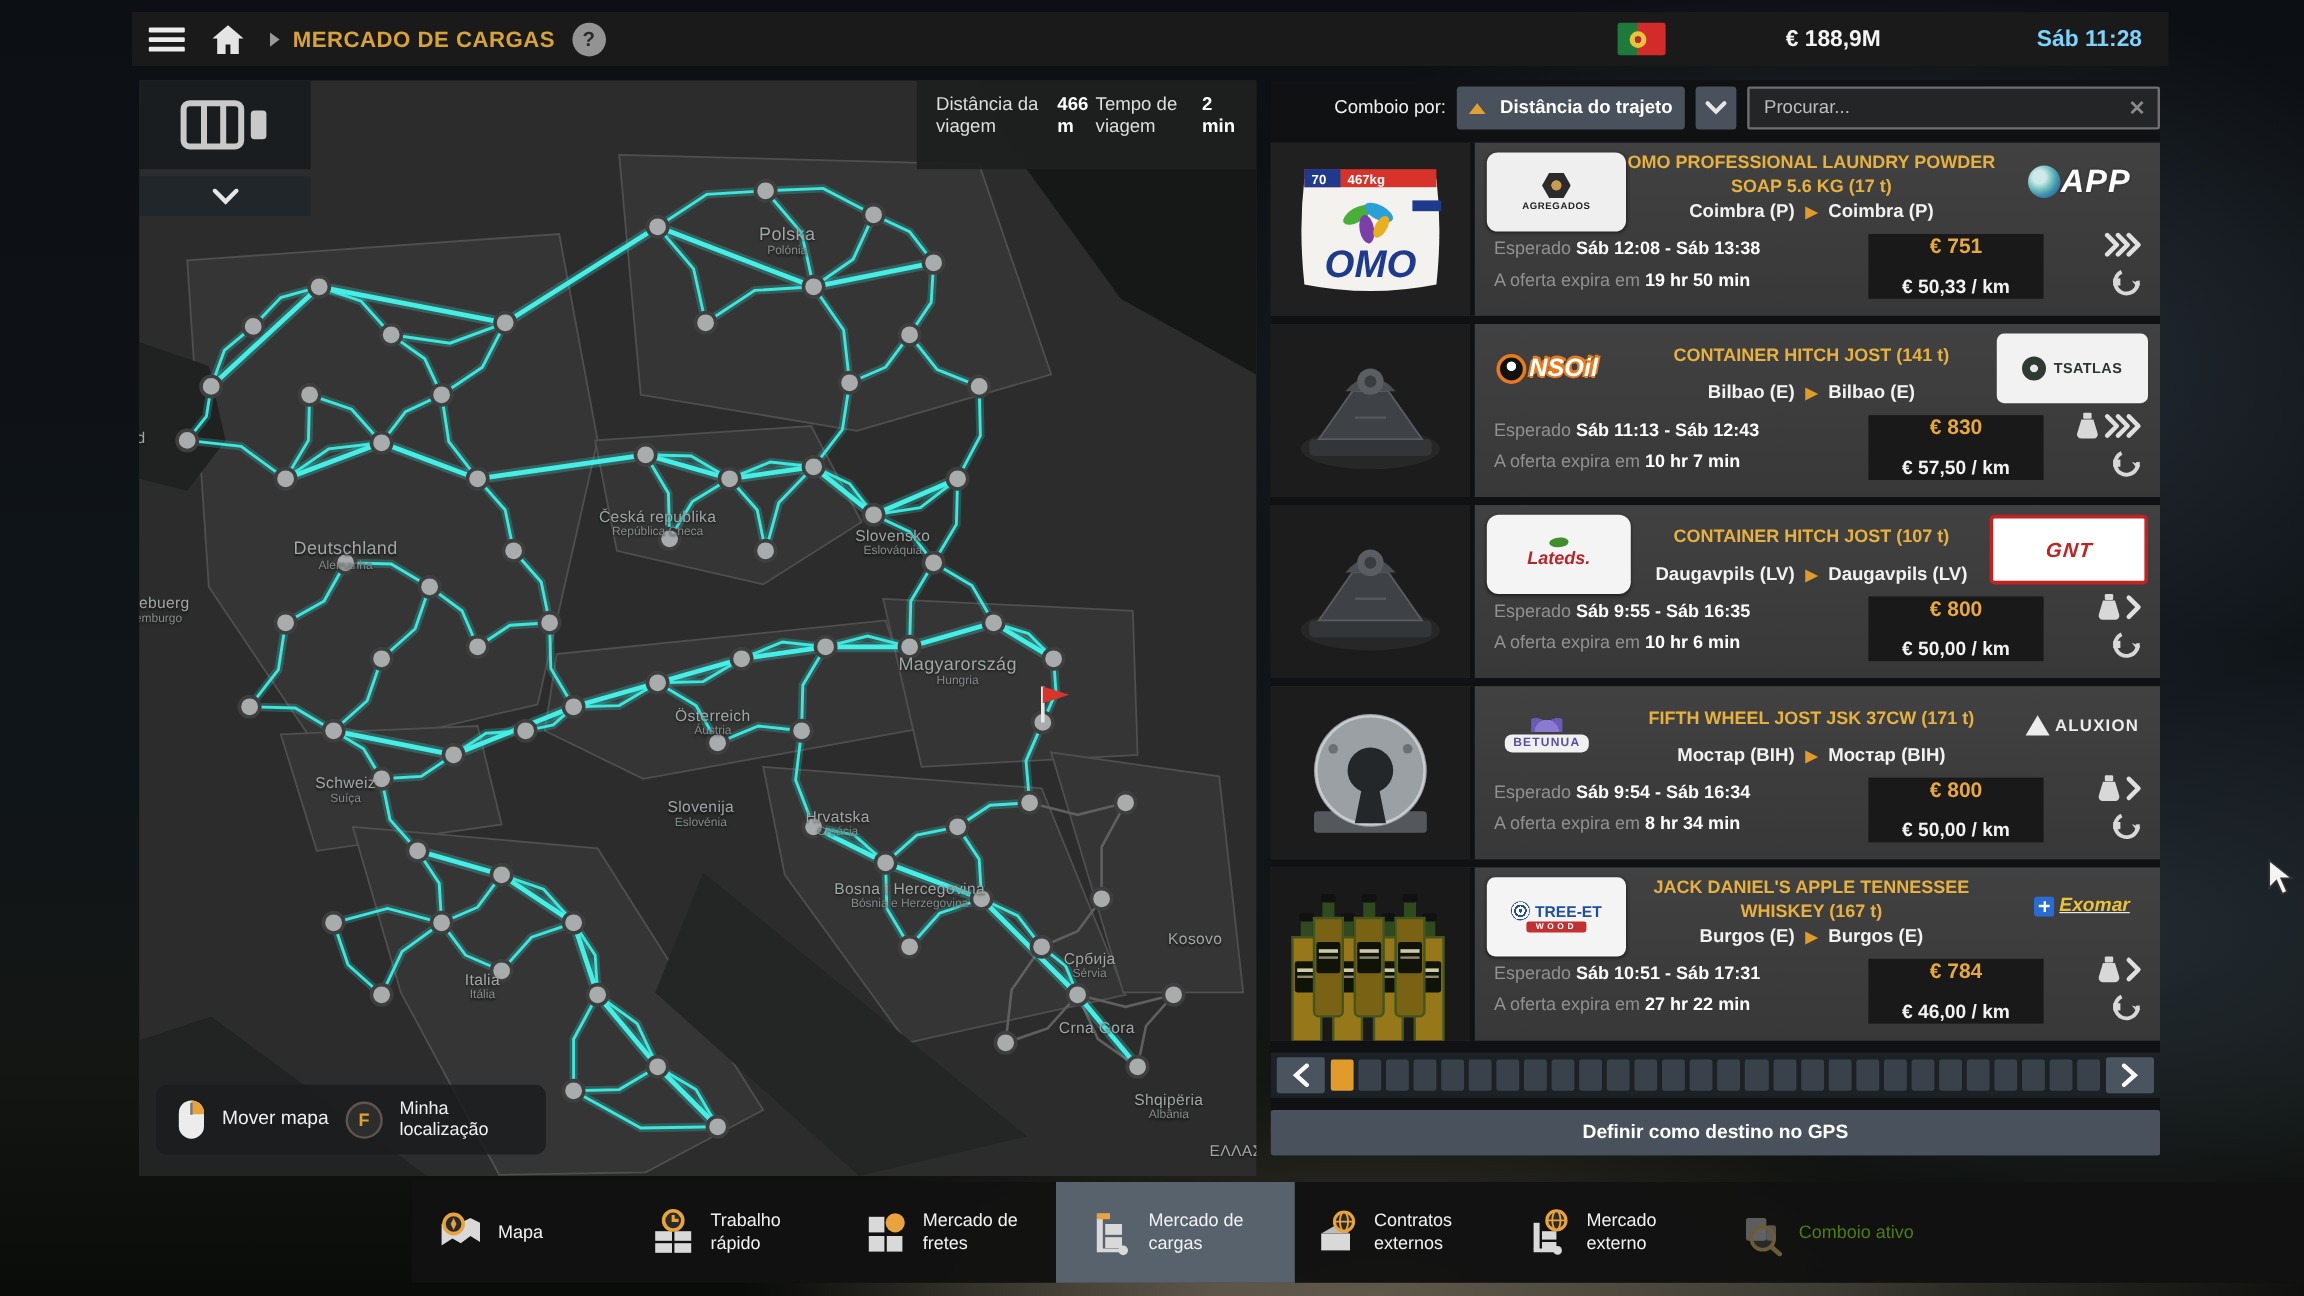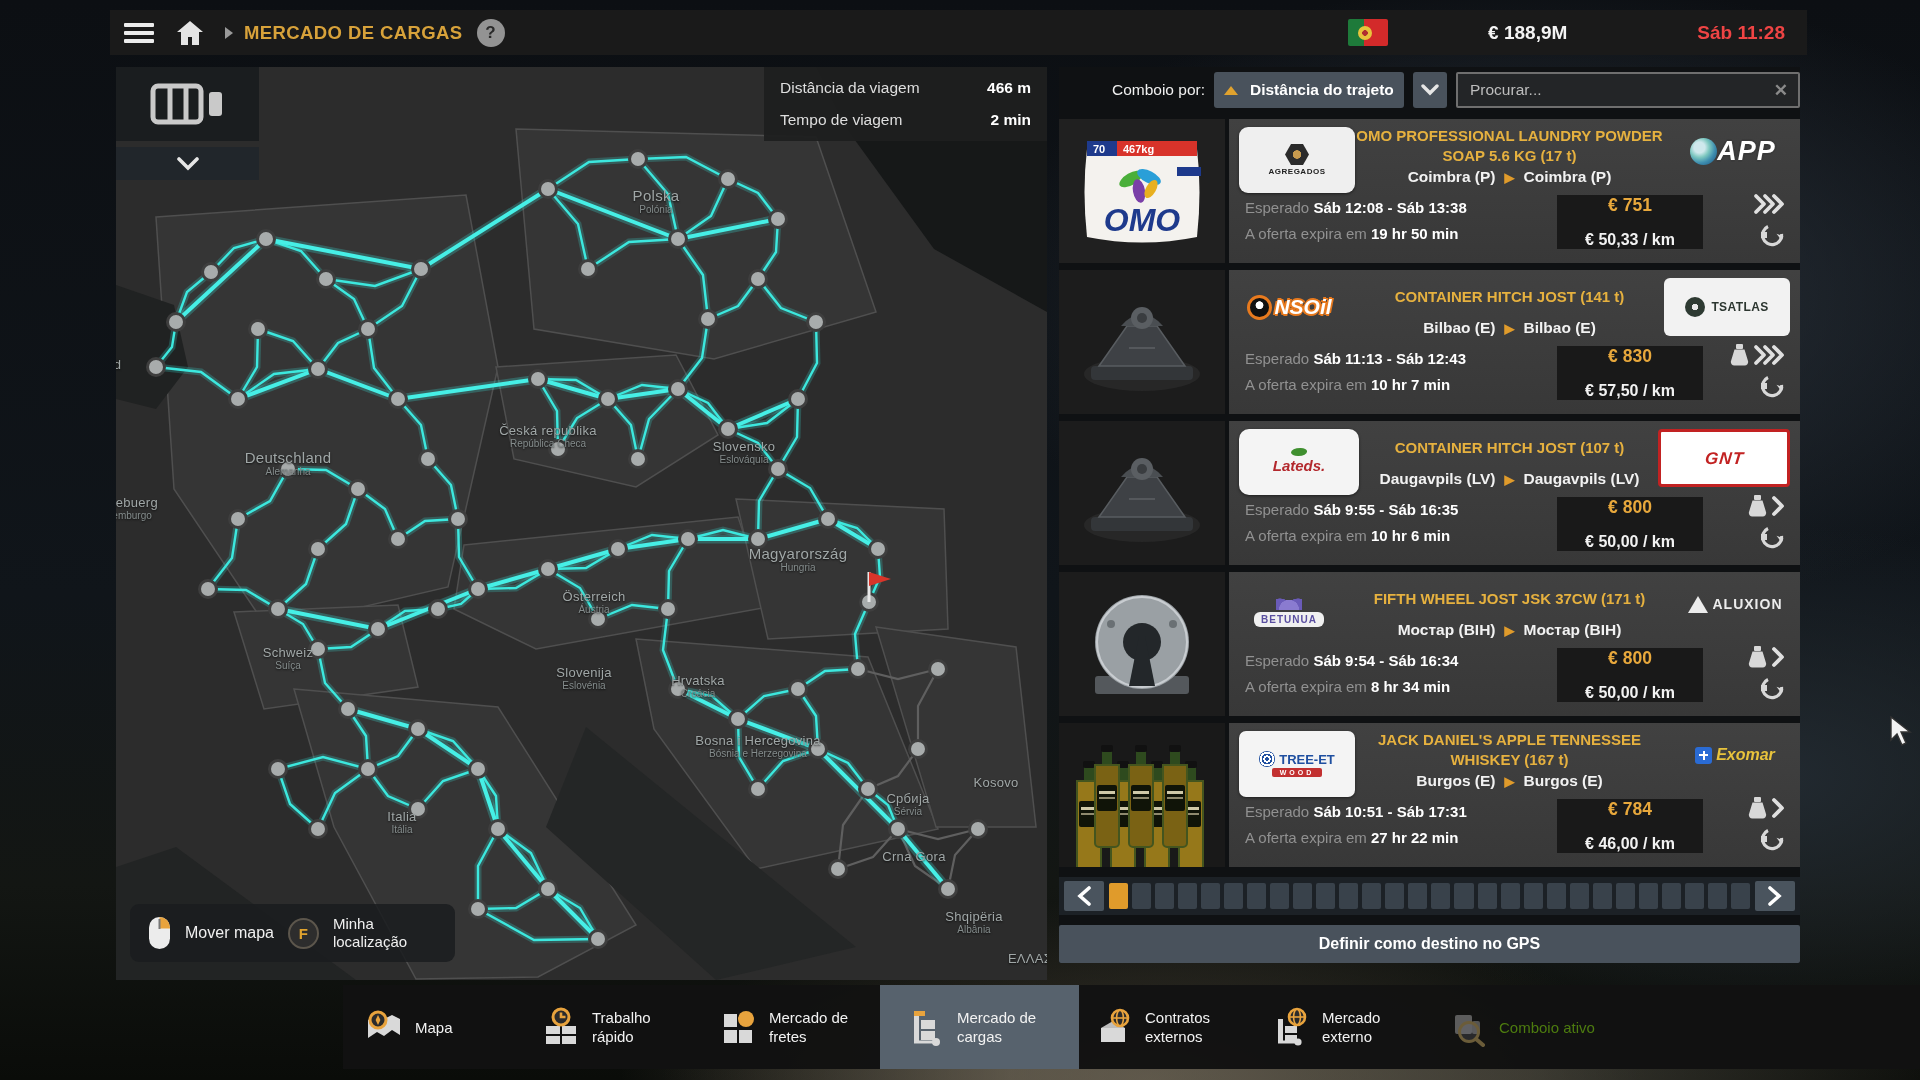--- a/index.html
+++ b/index.html
@@ -18,36 +18,36 @@
   .home{margin-left:22px;display:flex;align-items:center;}
   .crumb-sep{margin-left:20px;display:flex;align-items:center;}
   .crumb{margin-left:10px;color:#d8a23a;font-weight:800;font-size:18.5px;letter-spacing:.4px;}
   .help{margin-left:14px;width:28px;height:28px;border-radius:50%;background:#939393;color:#2a2a2a;
     font-weight:800;font-size:17px;display:flex;align-items:center;justify-content:center;}
   .flag{margin-left:auto;width:40px;height:27px;position:relative;border-radius:2px;overflow:hidden;
     background:linear-gradient(90deg,#1e7a3a 0 40%,#d32a2a 40% 100%);}
   .flag::after{content:"";position:absolute;left:10px;top:7px;width:14px;height:14px;border-radius:50%;
     background:radial-gradient(circle at 50% 50%, #b03030 0 28%, #e8c43c 30% 72%, #c89a2e 74%);}
   .money{margin-left:100px;font-size:19px;font-weight:600;color:#f4f4f4;}
-  .clock{margin-left:130px;font-size:19px;font-weight:600;color:#ef4444;}
+  .clock{margin-left:130px;font-size:19px;font-weight:600;color:#7dd3fc;}
   
   .map{position:absolute;left:116px;top:67px;width:931px;height:913px;background:#2c2c2c;overflow:hidden;}
   .map svg.net{position:absolute;left:0;top:0;}
   .maplabel{position:absolute;transform:translateX(-50%);text-align:center;pointer-events:none;
     text-shadow:0 1px 2px rgba(0,0,0,.7);}
   .maplabel .n{color:#a0a7a7;font-weight:400;font-size:13px;letter-spacing:.3px;}
   .maplabel.big .n{font-size:15px;}
   .maplabel .s{color:#848c8c;font-size:10px;}
   .maplabel .s:empty{display:none;}
   .trailer-btn{position:absolute;left:0;top:0;width:143px;height:74px;background:rgba(24,27,30,.88);
     display:flex;align-items:center;justify-content:center;cursor:pointer;}
   .collapse-btn{position:absolute;left:0;top:80px;width:143px;height:33px;background:rgba(33,38,43,.92);
     display:flex;align-items:center;justify-content:center;cursor:pointer;}
   .routeinfo{position:absolute;right:0;top:0;width:283px;height:74px;background:rgba(30,31,31,.94);
-    box-sizing:border-box;padding:12px 16px;display:flex;flex-direction:column;justify-content:space-between;}
+    box-sizing:border-box;padding:12px 16px;display:flex;flex-direction:row;justify-content:space-between;}
   .ri-row{display:flex;justify-content:space-between;font-size:15.5px;}
   .ri-row .l{color:#dedede;}
   .ri-row .v{color:#fff;font-weight:700;}
   .hints{position:absolute;left:14px;bottom:18px;height:58px;background:rgba(26,28,30,.85);border-radius:9px;
     display:flex;align-items:center;gap:14px;padding:0 18px;}
   .hint-label{font-size:16px;color:#f0f0f0;}
   .hint-label.two{font-size:15px;line-height:18px;width:104px;}
   .fkey{width:27px;height:27px;border-radius:50%;background:#2d2d2d;border:2px solid #5c564c;color:#dfa22e;
     font-weight:800;font-size:15px;display:flex;align-items:center;justify-content:center;}
   
@@ -107,21 +107,21 @@
   .logo-aluxion .lic{width:0;height:0;border-left:10px solid transparent;border-right:10px solid transparent;
     border-bottom:17px solid #ececec;}
   .logo-aluxion .ltx{font-size:14px;font-weight:800;color:#ececec;letter-spacing:1px;}
   .logo-treeet{background:#f4f4f4;border-radius:7px;padding:4px 8px;gap:1px;box-shadow:0 1px 3px rgba(0,0,0,.5);}
   .logo-treeet .row{display:flex;align-items:center;gap:4px;}
   .logo-treeet .lic{width:16px;height:16px;border-radius:50%;
     background:repeating-radial-gradient(circle,#1f4fa0 0 1.6px,#fff 1.6px 3.6px);}
   .logo-treeet .ltx{font-size:13px;font-weight:900;color:#1f4fa0;}
   .logo-treeet .lsub{background:#c23030;color:#fff;font-size:7px;font-weight:800;letter-spacing:3px;
     padding:1px 8px;border-radius:2px;}
-  .logo-exomar{flex-direction:row;gap:4px;}
+  .logo-exomar{flex-direction:row;gap:4px;text-decoration:underline;}
   .logo-exomar .lic{width:17px;height:17px;border-radius:3px;background-color:#2a6bd4;
     background-image:linear-gradient(#fff,#fff),linear-gradient(#fff,#fff);
     background-size:9px 2px,2px 9px;background-position:center;background-repeat:no-repeat;}
   .logo-exomar .ltx{font-size:16px;font-weight:900;font-style:italic;color:#e8c33c;}
   .mid{position:absolute;left:112px;right:122px;top:6px;text-align:center;}
   .title{min-height:41px;display:flex;align-items:center;justify-content:center;
     color:#e6b13f;font-weight:800;font-size:15px;line-height:20px;}
   .route{margin-top:2px;font-size:15.5px;font-weight:700;color:#f2f2f2;}
   .route .arr{color:#e09b2b;margin:0 9px;font-size:13px;}
   .meta{position:absolute;left:16px;top:76px;font-size:15px;line-height:26px;color:#919191;}

